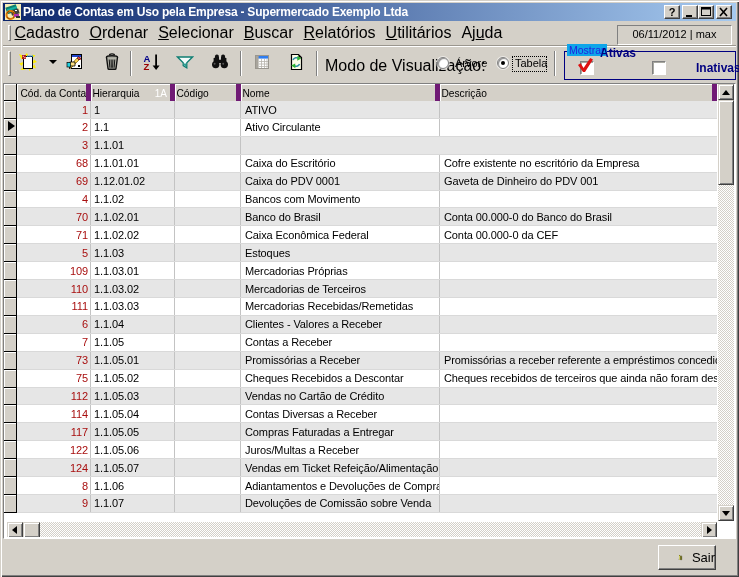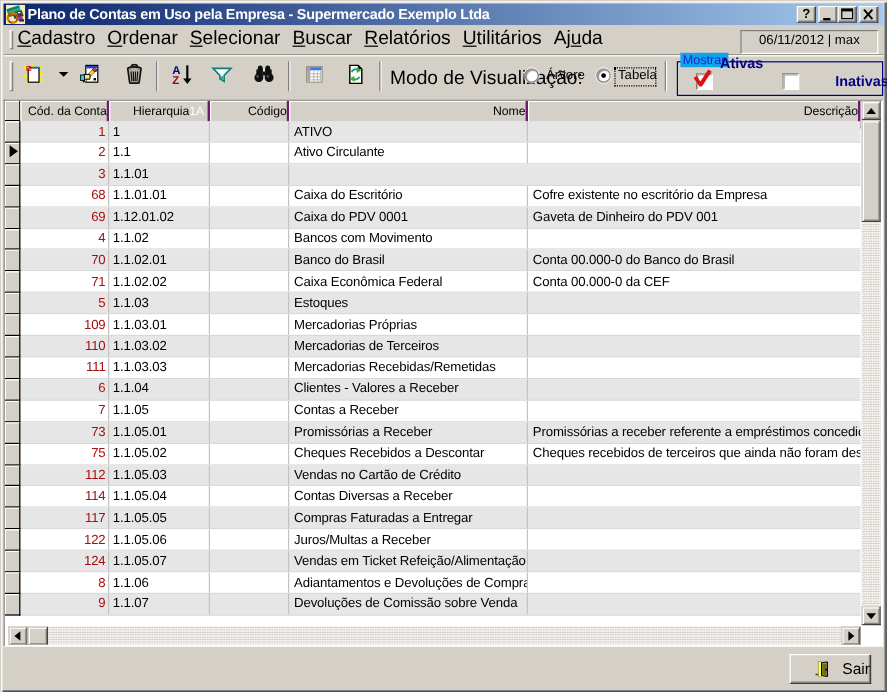--- a/index.html
+++ b/index.html
@@ -74,23 +74,23 @@
 .cbtext { position:absolute; font-size:12px; font-weight:bold; color:#000080; white-space:nowrap; }
 
 .grid {
   position:absolute; left:3px; top:83px; width:733px; height:456px;
   background:#fff;
   border-top:1px solid #808080; border-left:1px solid #808080;
   border-bottom:1px solid #ffffff; border-right:1px solid #ffffff;
 }
 .gridinner { position:absolute; left:0; top:0; right:1px; bottom:1px; overflow:hidden; }
 .hdr { position:absolute; left:0; top:0; height:23px; background:#d4d0c8;
-  border-right:2px solid #701a75; border-bottom:1px solid #000;
+  border-right:5px solid #701a75; border-bottom:1px solid #000;
   box-shadow: inset 1px 1px 0 #fff;
-  font-size:10.2px; letter-spacing:0; color:#000; line-height:15px; padding:1.5px 0 0 1.5px; white-space:nowrap; overflow:hidden;text-align:right;
+  font-size:10.2px; letter-spacing:0; color:#000; line-height:15px; padding:1.5px 0 0 1.5px; white-space:nowrap; overflow:hidden;
 }
 .rows { position:absolute; left:13px; top:17px; width:700px; height:412px; display:flex; flex-direction:column; }
 .row { flex:1; display:flex; border-bottom:1px solid #d9d9d9; font-size:11px; color:#000; }
 .row.g { background:#e6e6e6; }
 .row.w { background:#fff; }
 .cell { overflow:hidden; white-space:nowrap; border-right:1px solid #c3c3c3; padding-top:2.5px; letter-spacing:-0.1px; }
 .c1 { width:74px; text-align:right; padding-right:2px; color:#a80f0f; }
 .c2 { width:84px; padding-left:3px; }
 .c3 { width:66px; }
 .c4 { width:199px; padding-left:4px; }
@@ -109,21 +109,21 @@
   border-top:1px solid #d4d0c8; border-left:1px solid #d4d0c8;
   border-right:1px solid #404040; border-bottom:1px solid #404040;
   box-shadow: inset 1px 1px 0 #ffffff, inset -1px -1px 0 #808080; }
 .hscroll { position:absolute; left:3px; top:438px; width:710px; height:16px;
   background:repeating-conic-gradient(#ffffff 0% 25%, #d4d0c8 0% 50%) 0 0/2px 2px; }
 .corner { position:absolute; right:0px; top:438px; width:16px; height:16px; background:#fff; }
 .whitegap { position:absolute; left:0; top:429px; width:714px; height:9px; background:#fff; }
 .tri { position:absolute; width:0; height:0; }
 
 .bottompanel { position:absolute; left:3px; right:3px; top:539px; height:35px; background:#d4d0c8; }
-.sairbtn { position:absolute; left:655px; top:6px; width:68px; height:25px; background:#d4d0c8;
+.sairbtn { position:absolute; left:655px; top:6px; width:58px; height:25px; background:#d4d0c8;
   border-top:1px solid #ffffff; border-left:1px solid #ffffff;
   border-right:1px solid #404040; border-bottom:1px solid #404040;
   box-shadow: inset -1px -1px 0 #808080;
   display:flex; align-items:center; justify-content:flex-start; padding-left:19px; font-size:13px; color:#000; }
 </style>
 </head>
 <body>
 <div class="win">
 
   <div class="titlebar">

